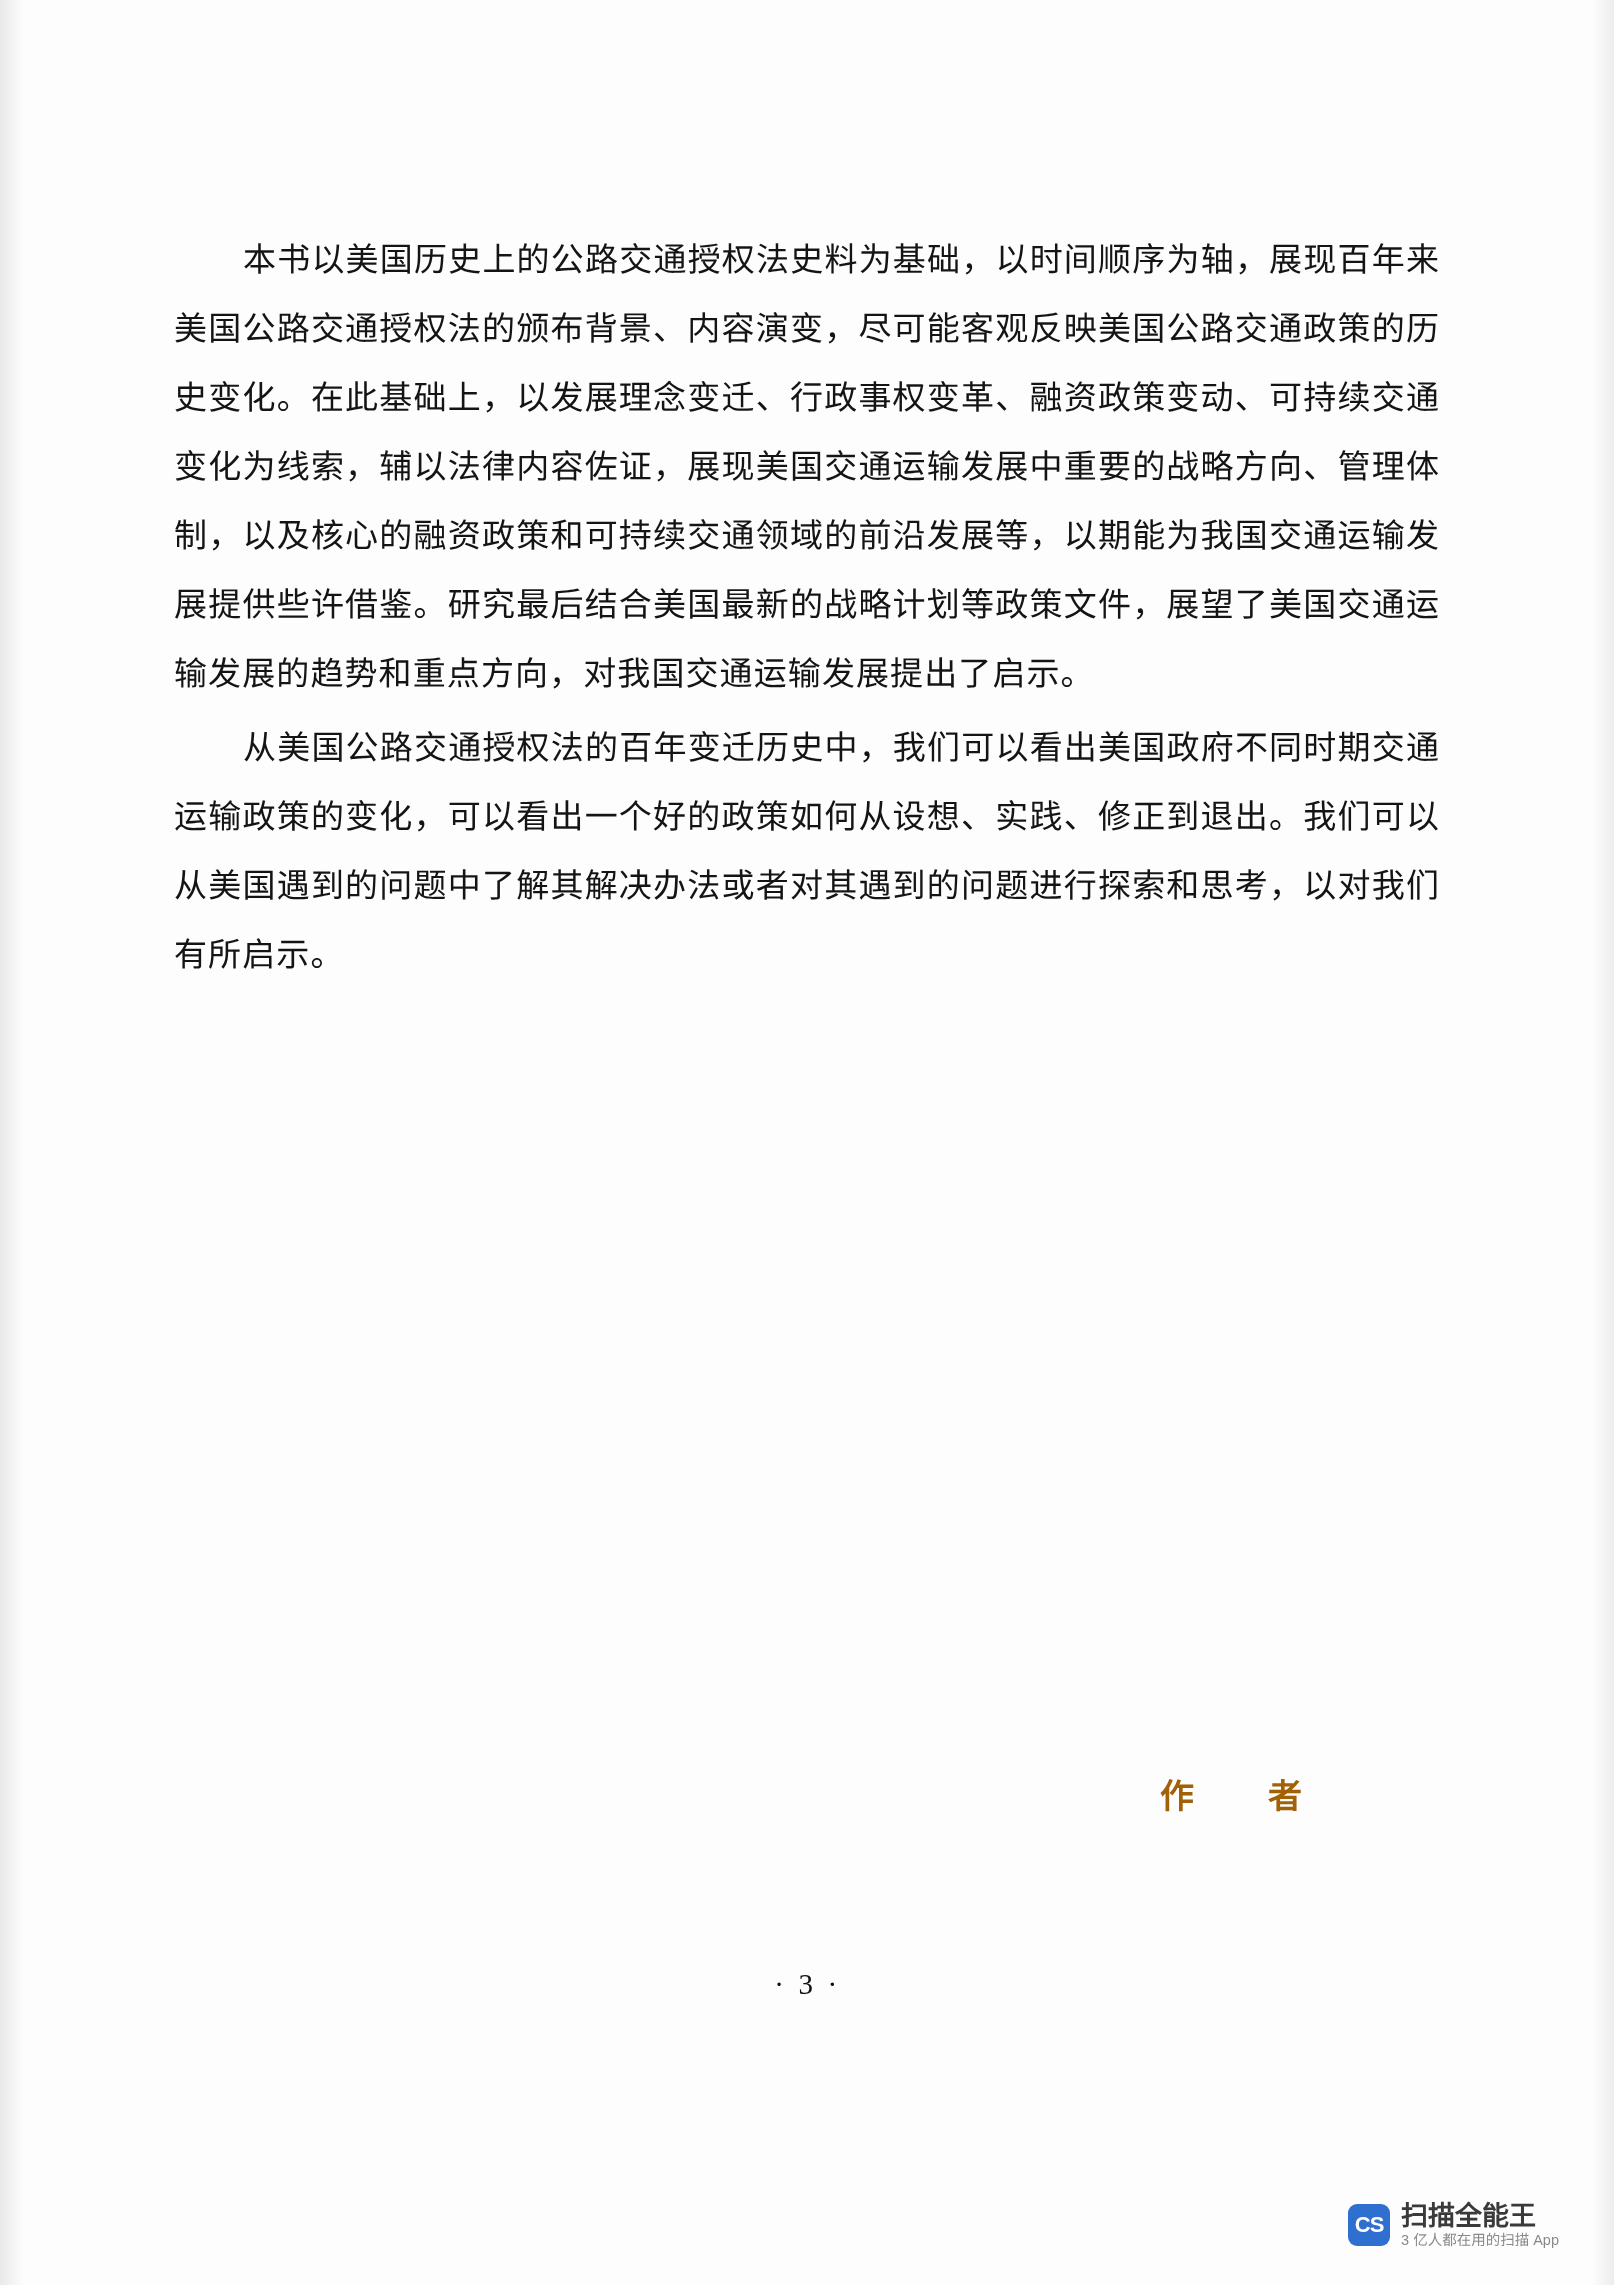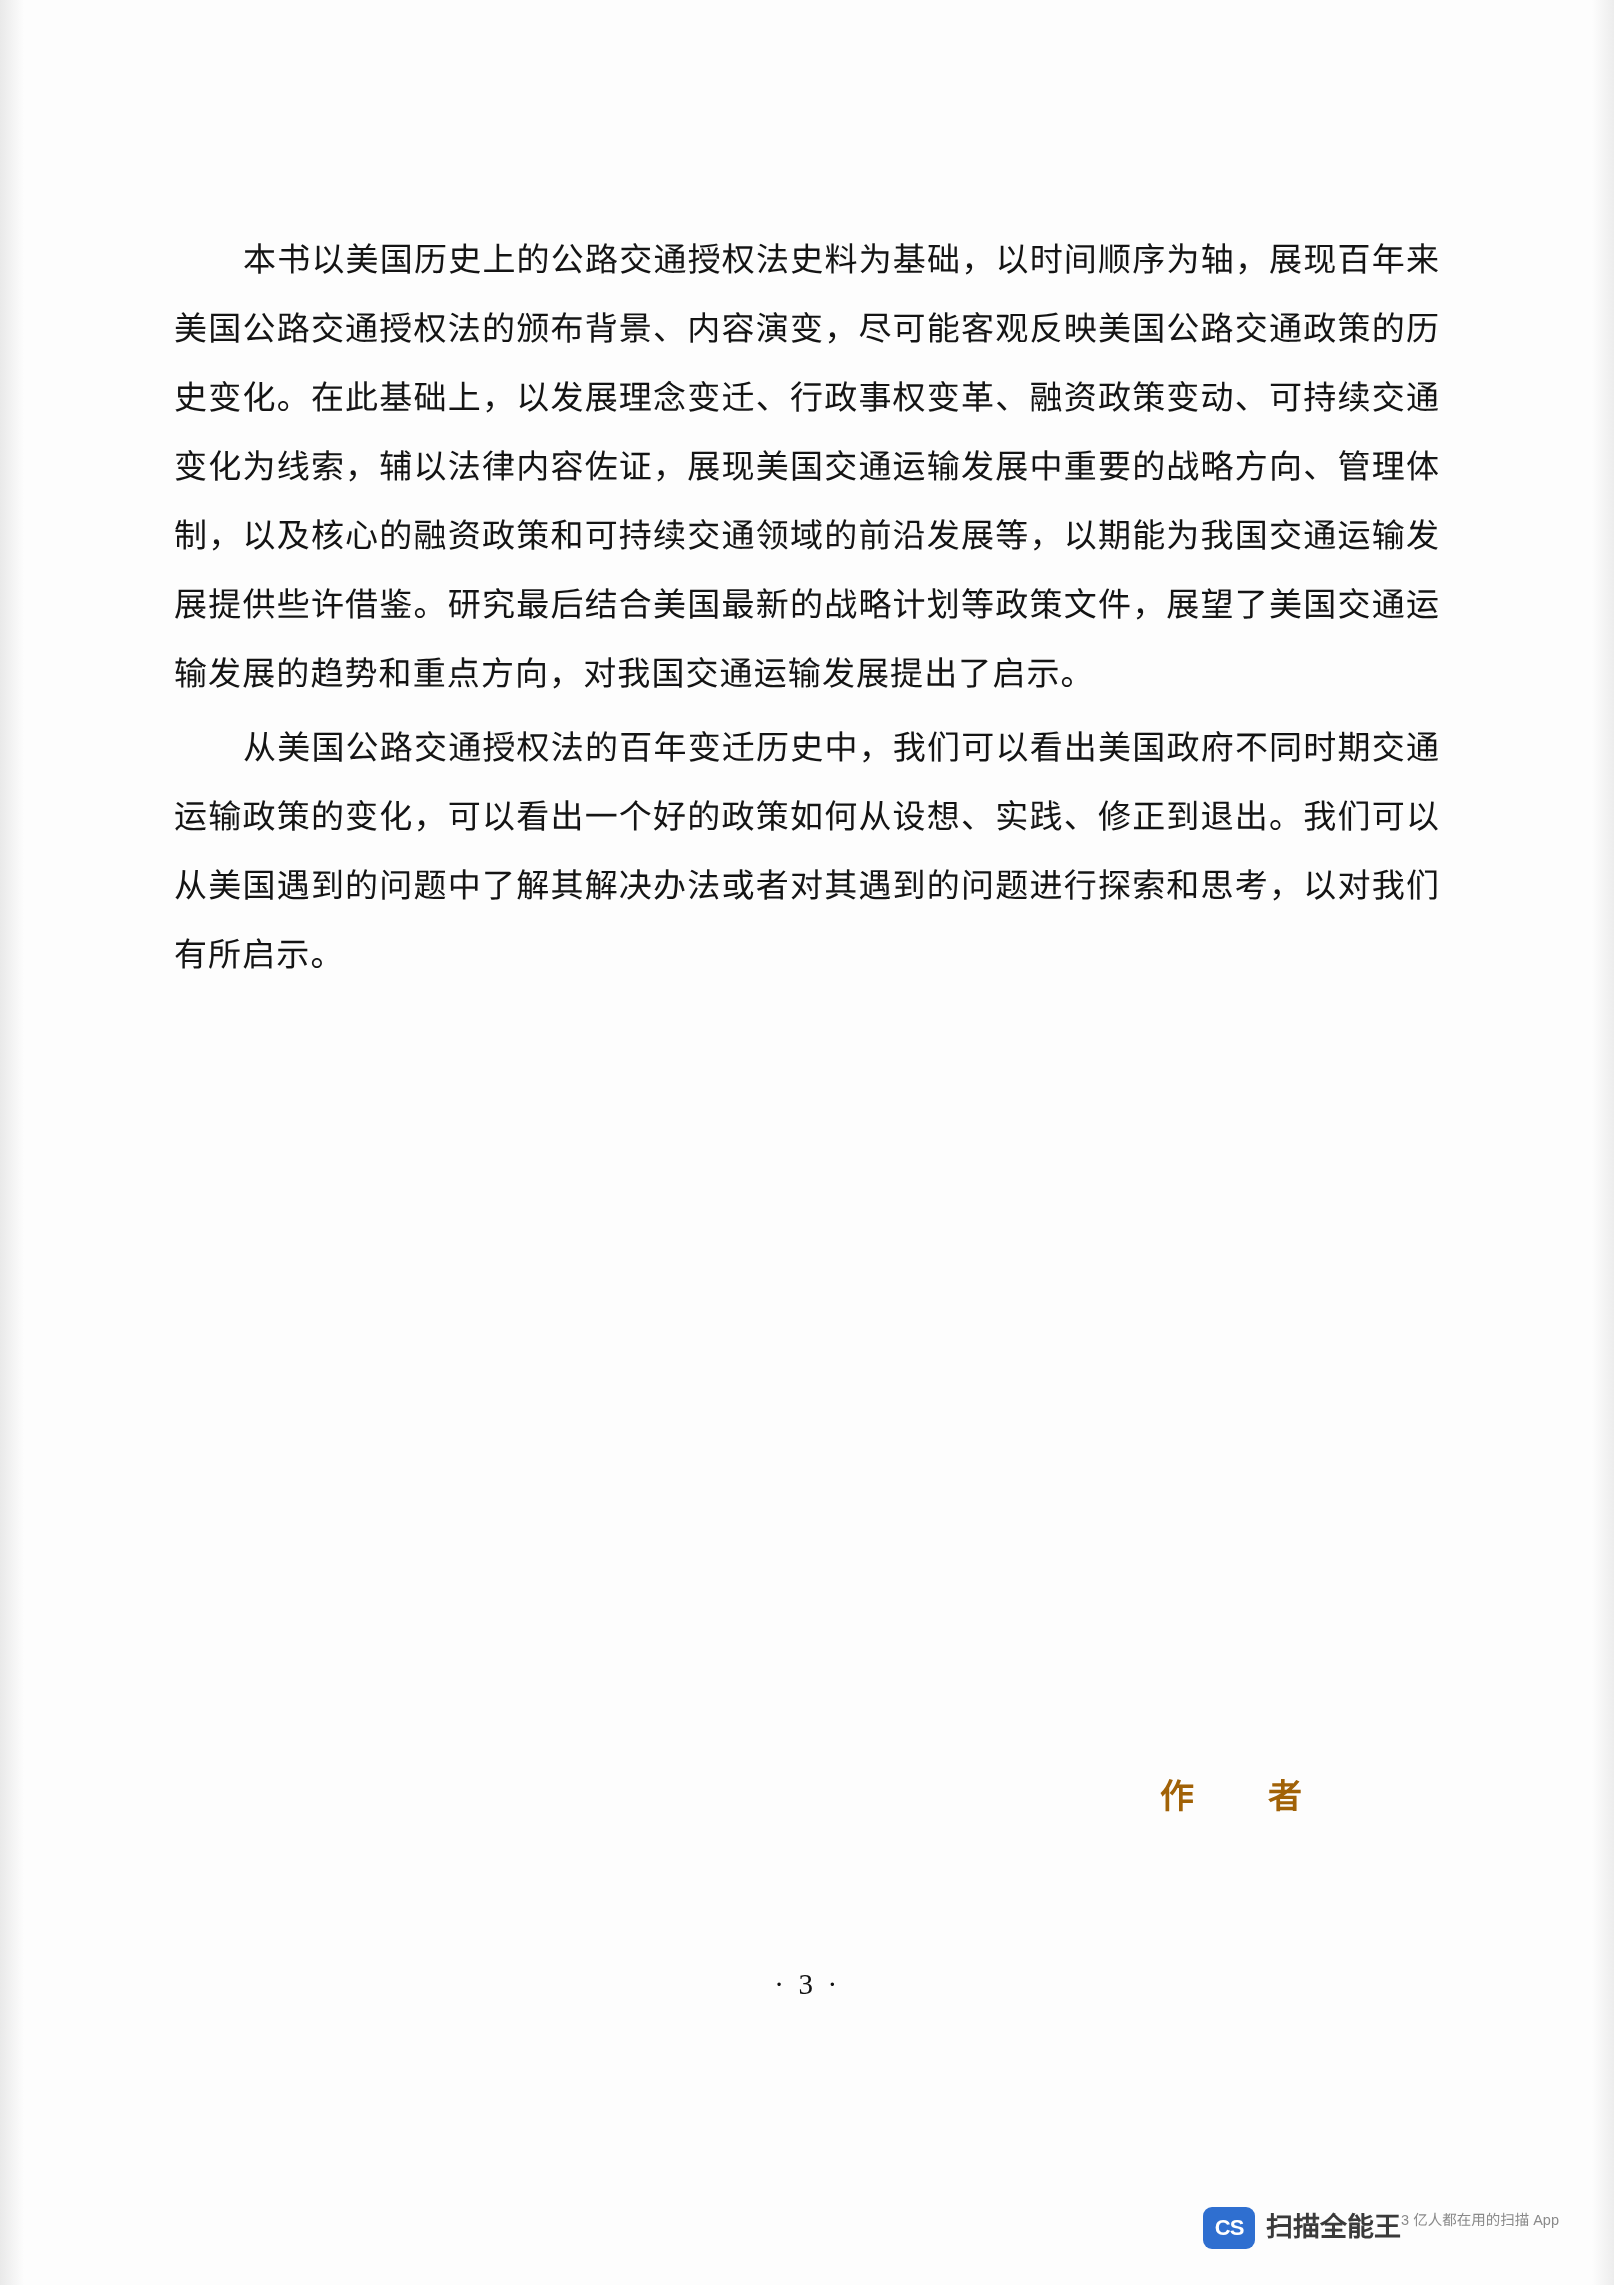--- a/index.html
+++ b/index.html
@@ -100,35 +100,36 @@
   
   #scanner-watermark {
     position: absolute;
     right: 56px;
     bottom: 36px;
     display: flex;
     align-items: center;
     gap: 11px;
   }
   #scanner-logo {
-    width: 52px;
+    width: 42px;
     height: 42px;
     border-radius: 9px;
     background: #2f6fd0;
     color: #ffffff;
     font-family: "Liberation Sans", sans-serif;
     font-size: 22px;
     font-weight: bold;
     display: flex;
     align-items: center;
     justify-content: center;
     letter-spacing: -0.9px;
   }
   #scanner-text-wrap {
     display: flex;
+    flex-direction: column;
     justify-content: center;
     line-height: 1.15;
   }
   #scanner-name {
     font-family: "Liberation Sans", sans-serif;
     font-size: 27px;
     font-weight: bold;
     color: #3a3a3a;
   }
   #scanner-sub {

